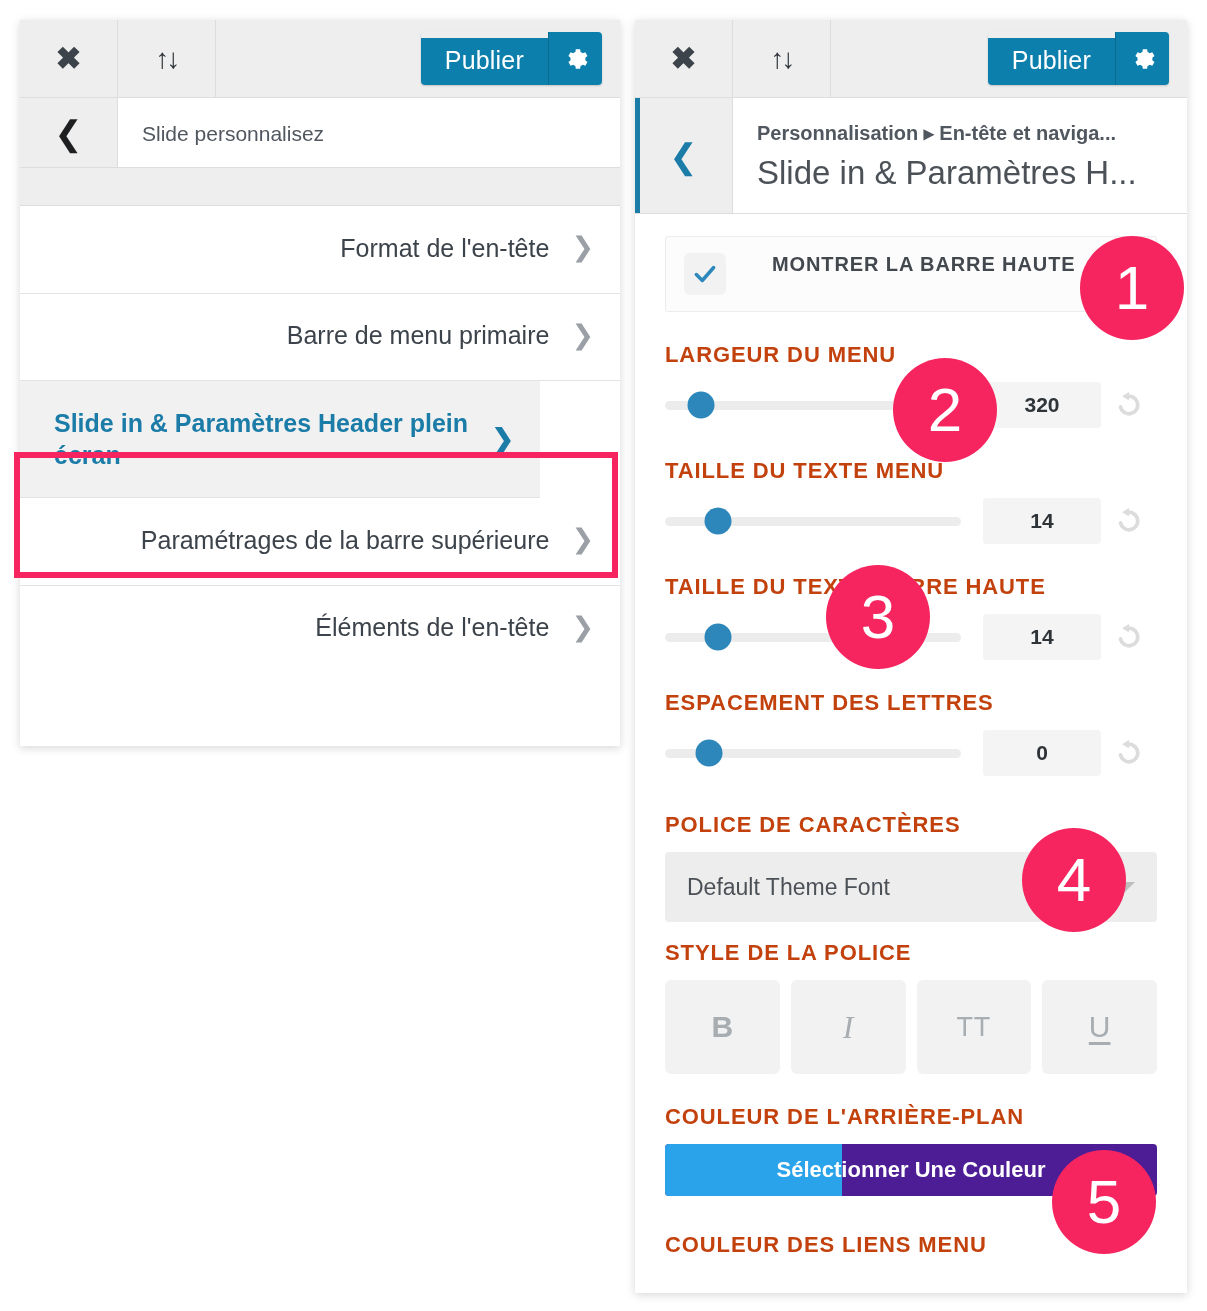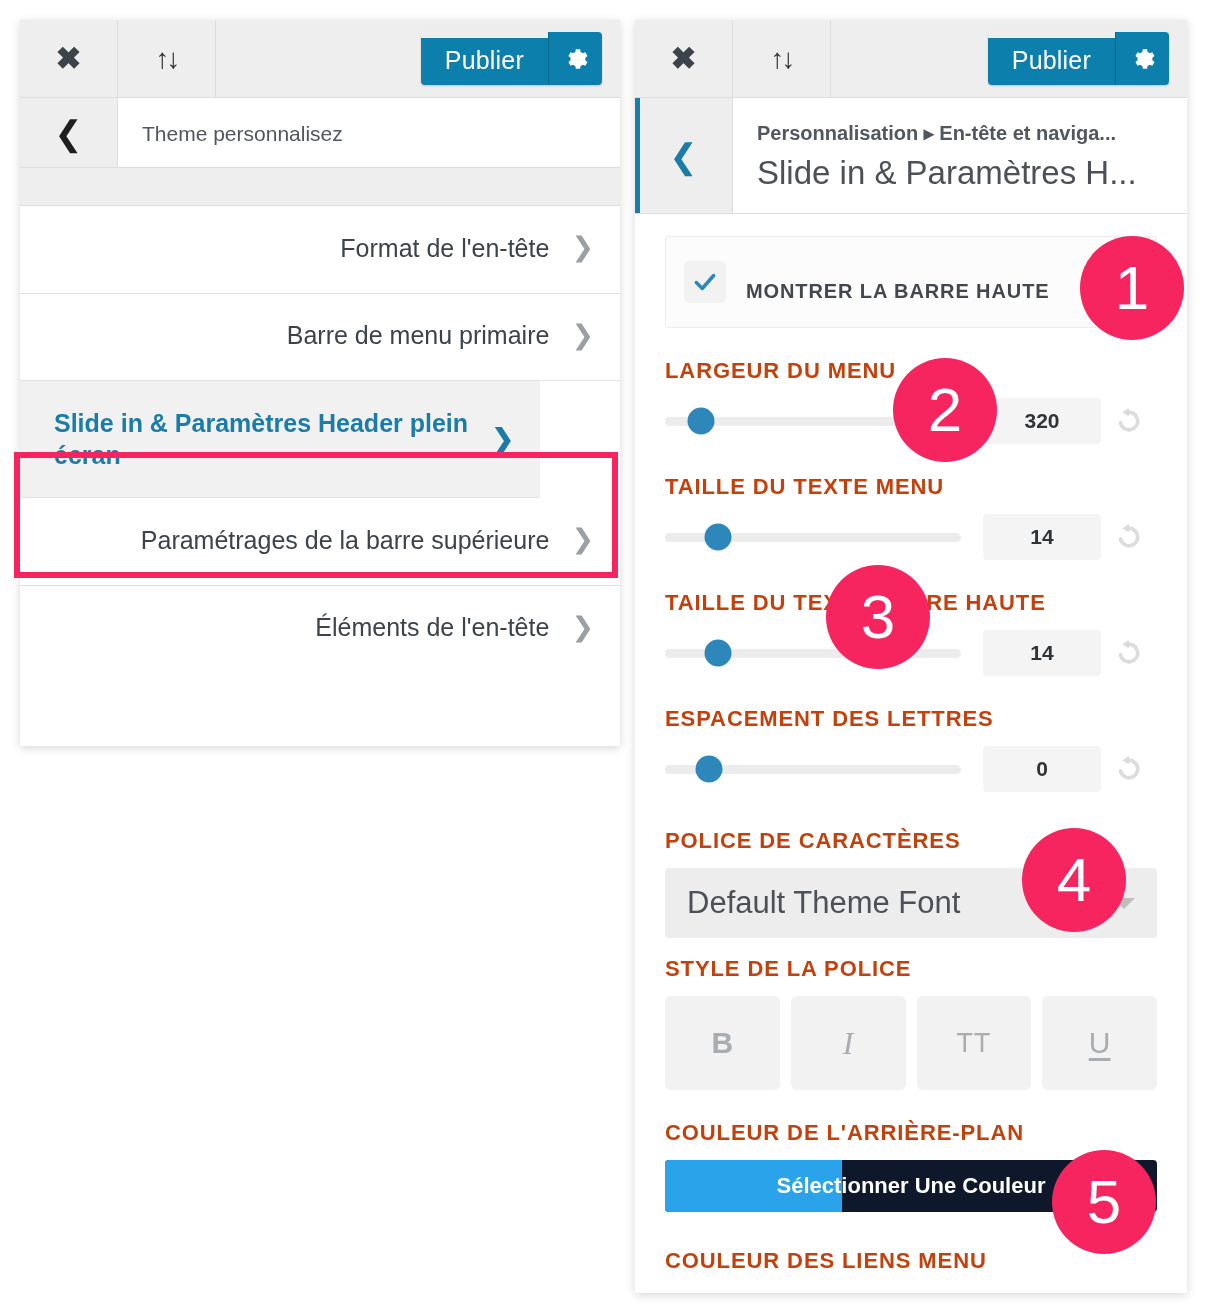--- a/index.html
+++ b/index.html
@@ -56,22 +56,22 @@
                padding: 24px 26px 28px 34px; border-bottom: 1px solid #e3e3e3;
                font-size: 25px; color: #3c434a; font-weight: 400; line-height: 1.28; }
   .menu-item .chev { color: #9aa0a6; font-size: 27px; font-weight: 300; margin-left: 14px; }
   .menu-item.selected { background: #f1f1f1; color: #1b7ca8; font-weight: 700; }
   .menu-item.selected .chev { color: #1b7ca8; font-weight: 600; }
   .menu-item .label { padding-right: 8px; }
   .highlight-box { position: absolute; border: 6px solid #f6255f; pointer-events: none; }
 
   
   .controls { padding: 22px 30px 0 30px; }
-  .chk-row { display: flex; align-items: flex-end; background: #fcfcfc;
-             border: 1px solid #ececec; border-radius: 3px; padding: 24px 18px; }
+  .chk-row { display: flex; align-items: flex-start; background: #fcfcfc;
+             border: 1px solid #ececec; border-radius: 3px; padding: 16px 18px; gap: 26px; }
   .chk-box { width: 42px; height: 42px; border-radius: 6px; background: #f2f2f2;
              display: flex; align-items: center; justify-content: center; flex: none; }
   .chk-mark { display: block; }
   .chk-label { margin-left: 20px; font-size: 20px; font-weight: 700; color: #42484e;
                letter-spacing: .9px; }
 
   .field { margin-top: 30px; }
   .field-label { font-size: 22px; font-weight: 700; color: #c2410c; letter-spacing: .9px;
                  text-transform: uppercase; }
   .slider-row { display: flex; align-items: center; margin-top: 14px; }
@@ -80,35 +80,35 @@
   .knob { position: absolute; top: 50%; width: 27px; height: 27px; border-radius: 50%;
           background: #2d87bb; transform: translate(-50%, -50%); }
   .numbox { width: 118px; height: 46px; border-radius: 4px; background: #f4f4f4;
             display: flex; align-items: center; justify-content: center;
             font-size: 21px; font-weight: 700; color: #2f3439; flex: none; }
   .reset { width: 56px; display: flex; align-items: center; justify-content: center;
            flex: none; }
 
   .select-box { margin-top: 14px; height: 70px; background: #ededed; border-radius: 4px;
                 display: flex; align-items: center; padding: 0 22px; }
-  .select-value { flex: 1 1 auto; font-size: 31px; color: #4b5157; font-weight: 300; }
+  .select-value { flex: 1 1 auto; font-size: 23px; color: #4b5157; font-weight: 300; }
   .caret { width: 0; height: 0; border-left: 11px solid transparent;
            border-right: 11px solid transparent; border-top: 11px solid #bdbdbd; }
 
   .style-row { display: flex; gap: 11px; margin-top: 14px; }
   .style-btn { flex: 1 1 0; height: 94px; background: #f2f2f2; border-radius: 6px;
                display: flex; align-items: center; justify-content: center;
                font-size: 30px; color: #a8adb2; }
   .style-btn.b { font-weight: 700; }
   .style-btn.i { font-style: italic; font-family: "Liberation Serif", serif; font-size: 32px;}
   .style-btn.tt { font-size: 27px; letter-spacing: 1px; }
   .style-btn.u { text-decoration: underline; text-underline-offset: 5px; }
 
   .color-btn { margin-top: 14px; height: 52px; border-radius: 4px; overflow: hidden;
-               display: flex; align-items: center; background: #0f172a; position: relative; }
+               display: flex; align-items: center; background: #4c1d95; position: relative; }
   .color-swatch { width: 36%; height: 100%; background: #2ba3ea; }
   .color-btn-text { position: absolute; left: 0; right: 0; text-align: center;
                     color: #fff; font-size: 22px; font-weight: 700; }
 
   .badge { position: absolute; border-radius: 50%; background: #f6255f; color: #fff;
            display: flex; align-items: center; justify-content: center;
            font-weight: 400; line-height: 1; }
 </style>
 </head>
 <body>
@@ -136,21 +136,21 @@
           </div>
         </div>
       </div>
     </div>
 
     <div class="secthead">
       <div class="back-cell">
         <span class="chev-back">❮</span>
       </div>
       <div class="titles">
-        <div class="kicker">Theme personnalisez</div>
+        <div class="kicker">Slide personnalisez</div>
       </div>
     </div>
 
     <div class="gap-strip"></div>
 
     <div class="menu-list">
       <div class="menu-item">
         <span class="label">Format de l'en-tête</span>
         <span class="chev">❯</span>
       </div>

